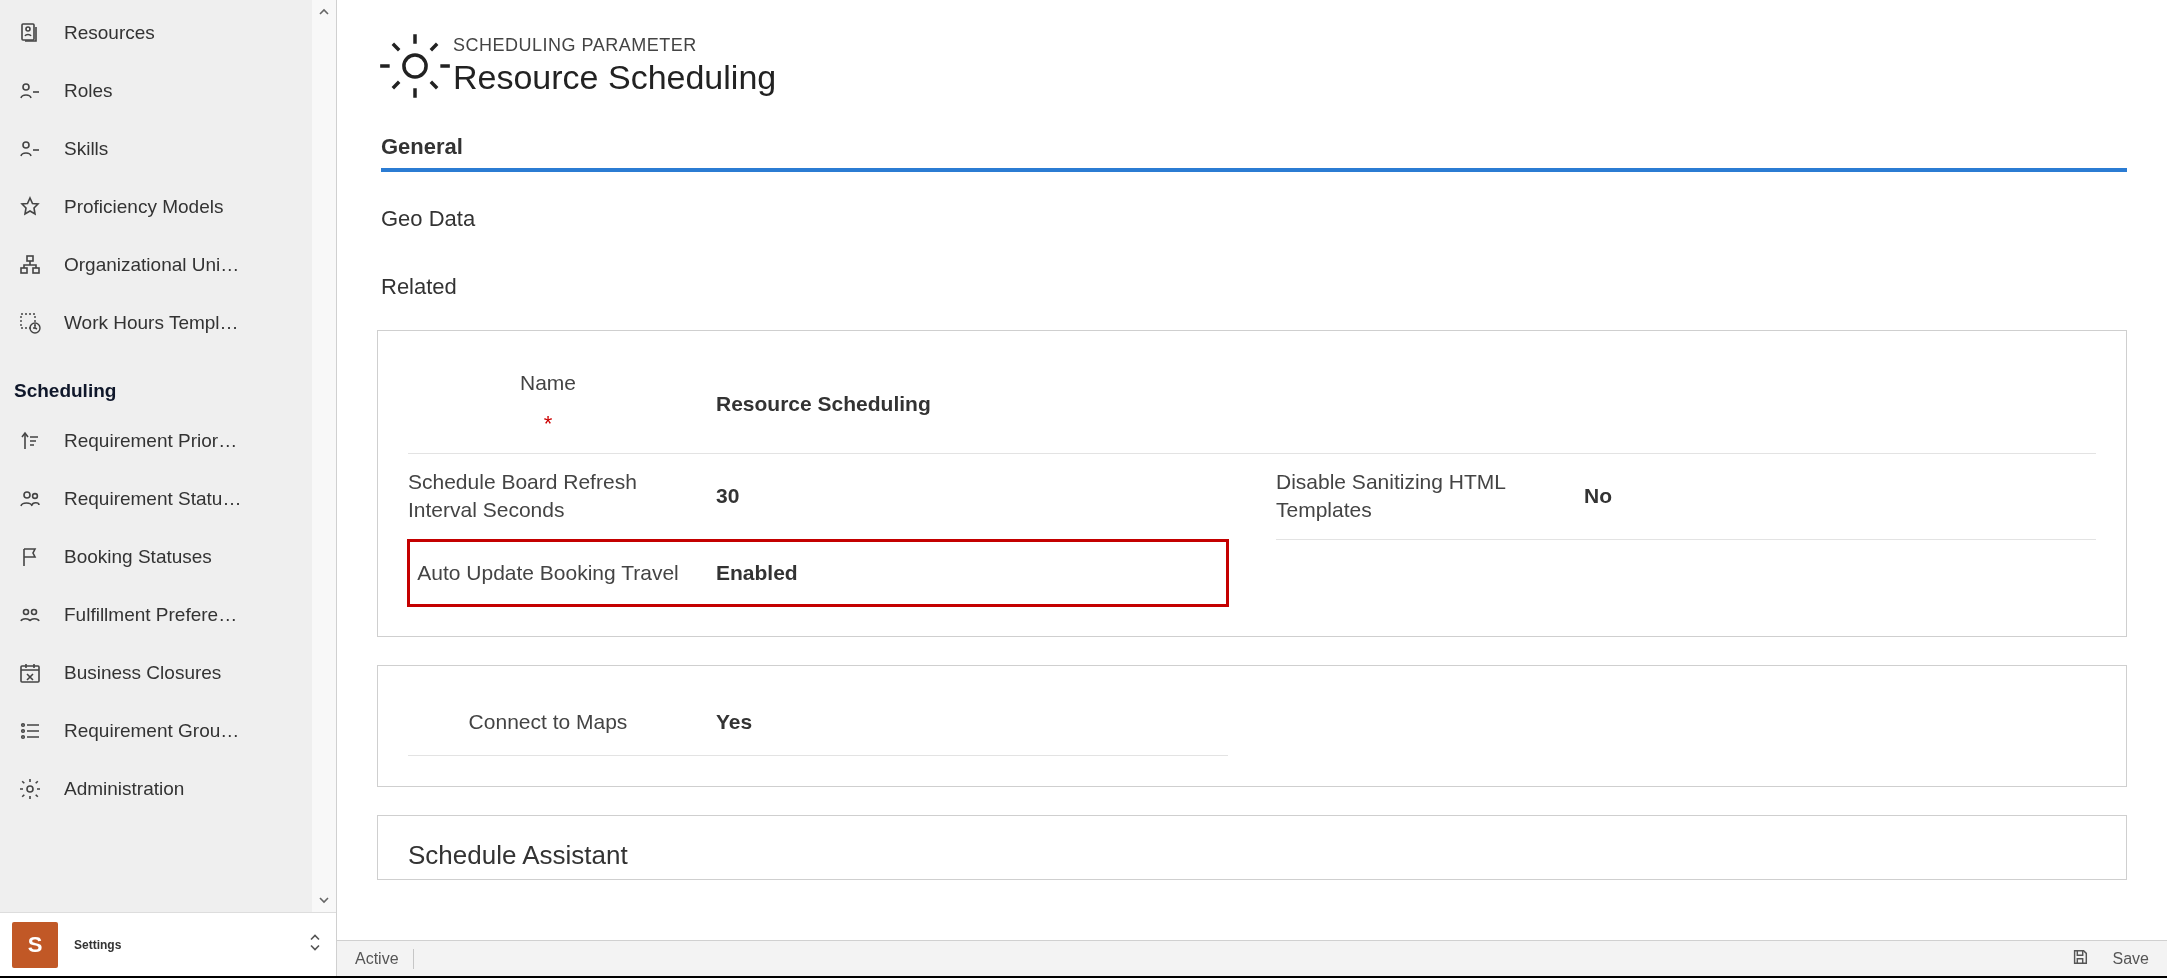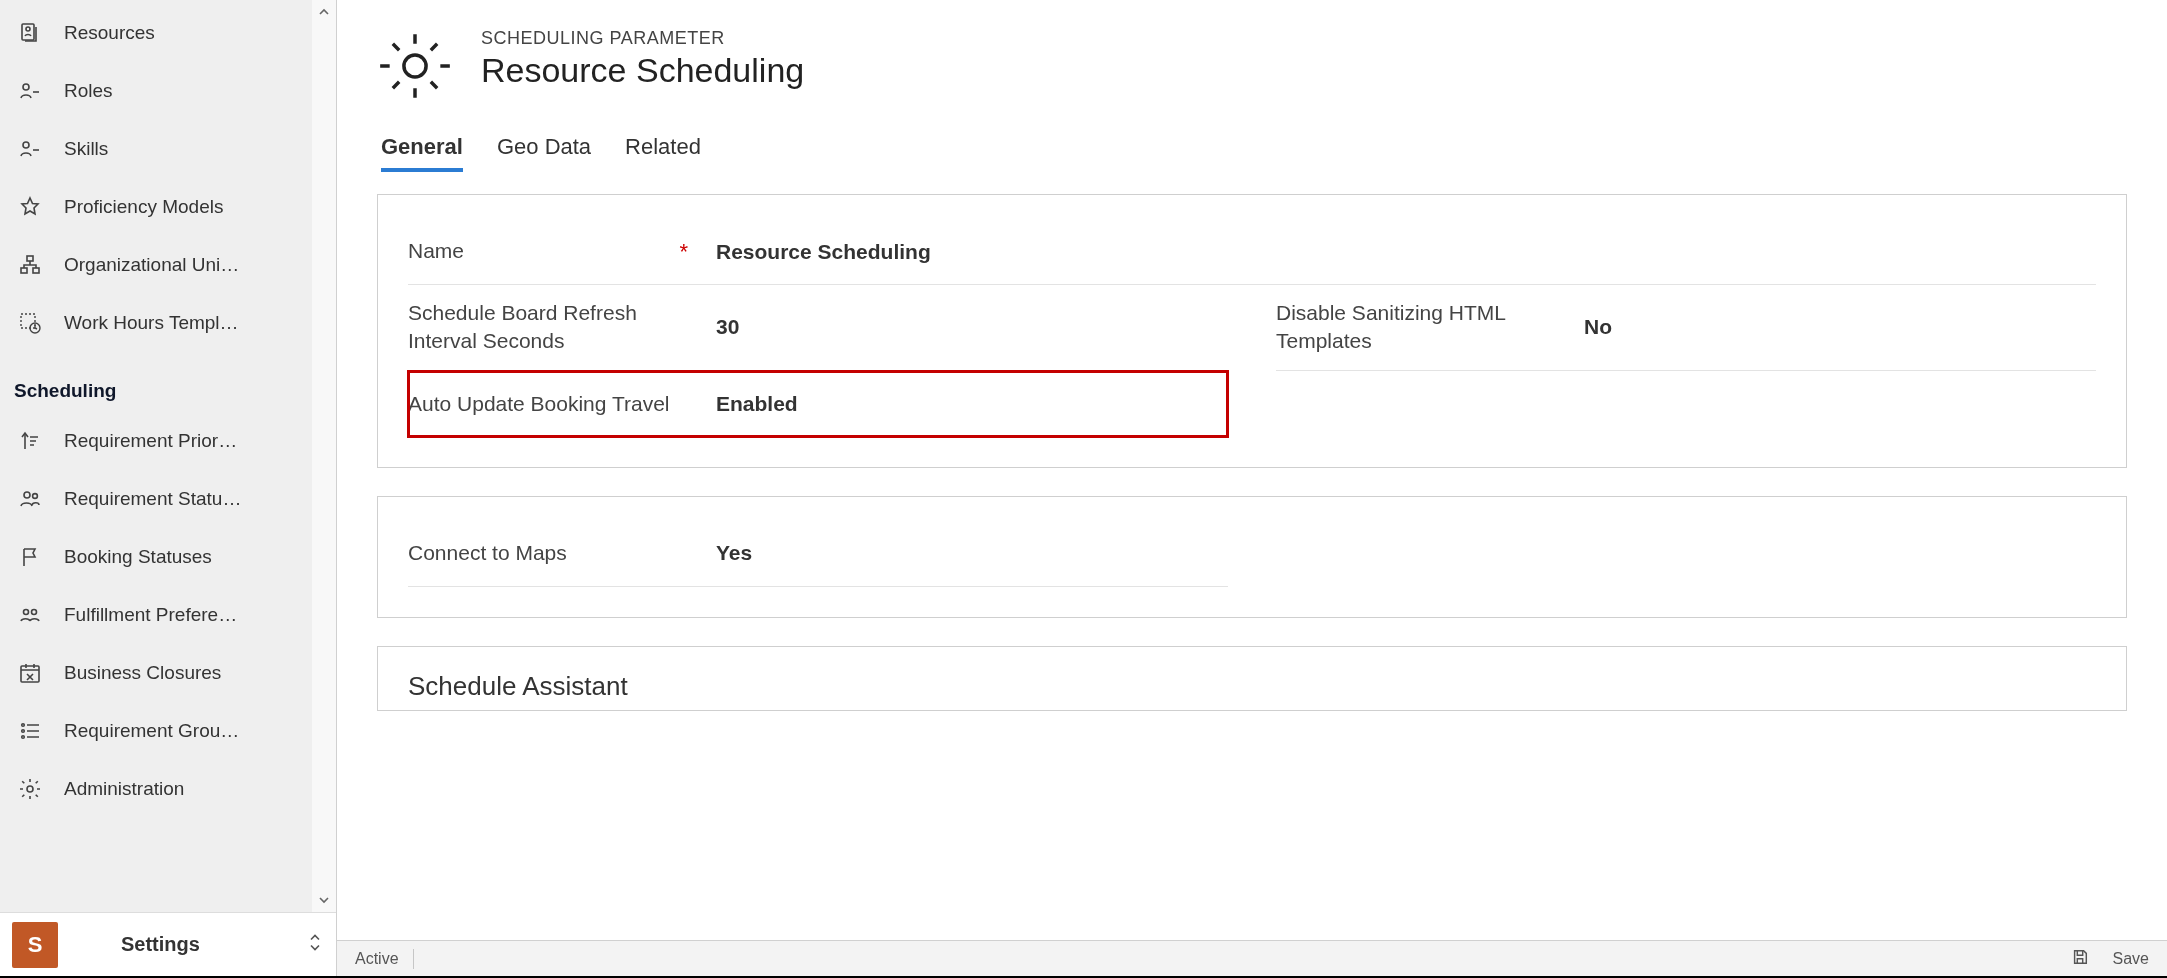--- a/index.html
+++ b/index.html
@@ -85,61 +85,62 @@
     position: relative;
   }
   .area-badge {
     width: 46px; height: 46px;
     background: #c15826;
     color: #fff;
     display: flex; align-items:center; justify-content:center;
     font-weight: 600; font-size: 22px;
     border-radius: 2px;
   }
-  .area-label { font-weight: 600; font-size: 20px; margin-left: 47px; }
+  .area-label { font-weight: 600; font-size: 12px; }
   .area-switch-icon {
     position: absolute; right: 14px; top: 50%; transform: translateY(-50%);
     color:#555;
   }
 
   
   .main {
     flex: 1 1 auto;
     display: flex; flex-direction: column;
     background:#fff;
     overflow: hidden;
     border-left: 1px solid #d0d0d0;
   }
   .main-scroll {
     flex:1 1 auto;
     overflow: auto;
     padding: 28px 40px 0 40px;
   }
   .page-header {
-    display:flex; gap: 28px;
+    display:flex; align-items:center; 
     margin-bottom: 30px;
   }
   .page-header .gear {
     width: 76px; height: 76px;
   }
   .page-eyebrow {
     font-size: 18px; letter-spacing: 0.5px; color:#444;
   }
   .page-title {
     font-size: 34px; font-weight: 400; color:#222;
     margin-top: 2px;
   }
 
   
   .tabs {
     display:flex; gap: 34px;
     font-size: 22px;
     color:#333;
     margin-bottom: 22px;
     padding-left: 4px;
+    flex-direction: column;
   }
   .tab { cursor:pointer; padding-bottom: 8px; }
   .tab.active { font-weight:700; border-bottom: 4px solid #2b7cd3; }
 
   
   .section {
     border: 1px solid #cfcfcf;
     padding: 24px 30px 30px 30px;
     margin-bottom: 28px;
     font-size: 21px;
@@ -159,21 +160,21 @@
     grid-template-columns: 280px 1fr;
     align-items: center;
     min-height: 66px;
     border-bottom: 1px solid #e3e3e3;
     padding: 14px 0;
     gap: 20px;
   }
   .field.no-border { border-bottom: none; }
   .field .label {
     color:#444; line-height: 1.35;
-    display:flex; align-items:center; gap:6px;
+    display:flex; align-items:center; gap:6px;flex-direction:column;
   }
   .required { color:#c00; font-size: 22px; }
   .field .value {
     font-weight: 600;
     padding-left: 8px;
     white-space: nowrap; overflow:hidden; text-overflow:ellipsis;
   }
   .field .value.normal { font-weight: 700; }
 
   .highlight-red {

